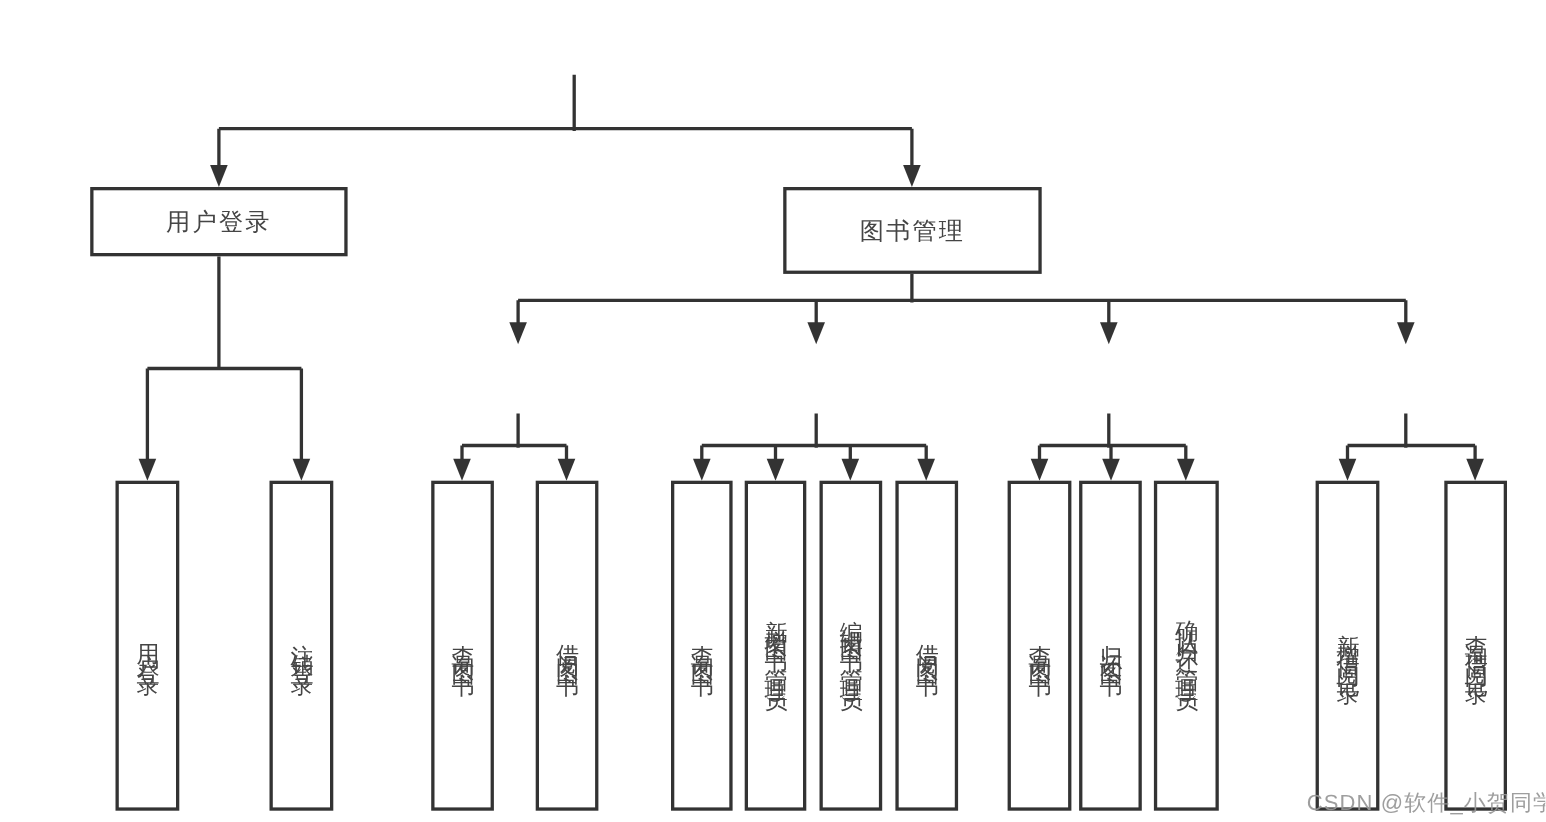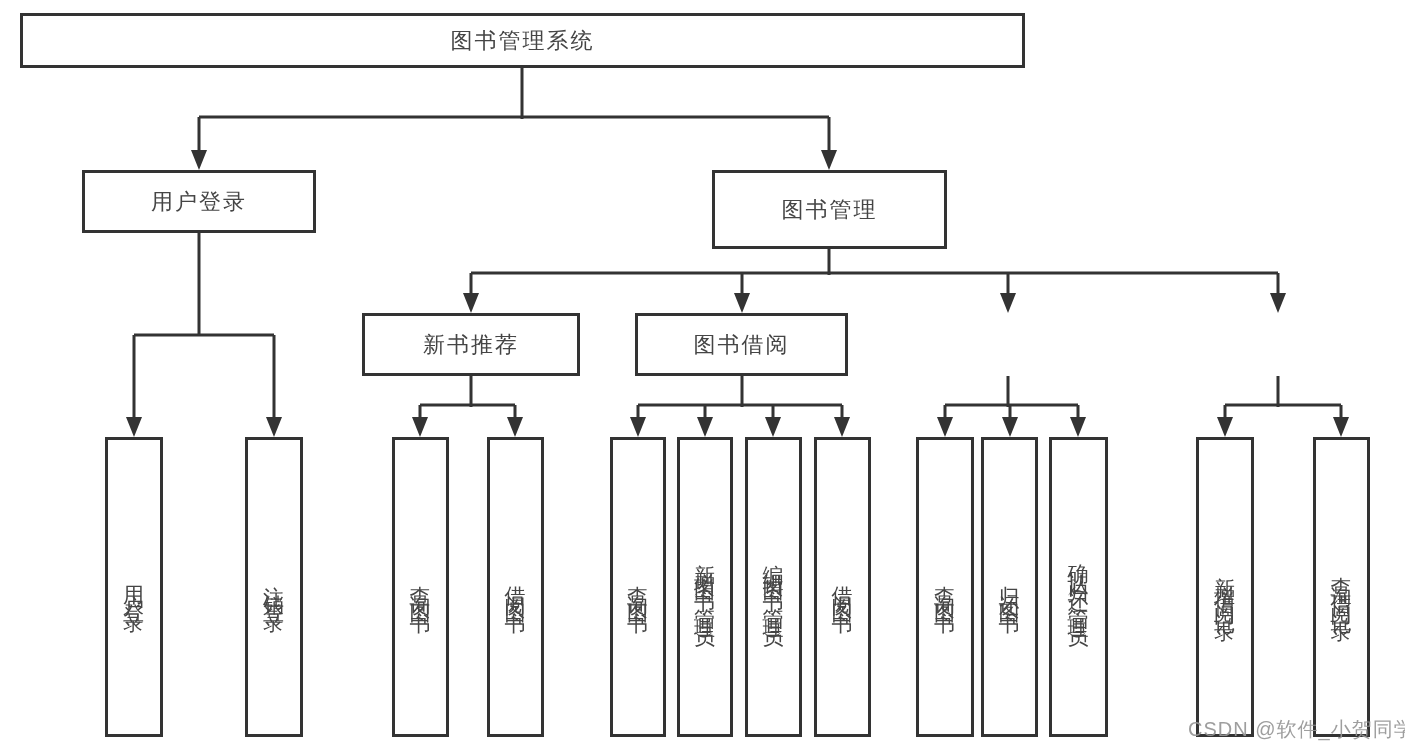--- a/index.html
+++ b/index.html
@@ -102,37 +102,28 @@
       <polygon points="765,417 781,417 773,437"></polygon>
       <polygon points="834,417 850,417 842,437"></polygon>
       <polygon points="937,417 953,417 945,437"></polygon>
       <polygon points="1002,417 1018,417 1010,437"></polygon>
       <polygon points="1070,417 1086,417 1078,437"></polygon>
       <polygon points="1217,417 1233,417 1225,437"></polygon>
       <polygon points="1333,417 1349,417 1341,437"></polygon>
     </g>
   </svg>
 
-  <div class="node h-node root-node" style="left:20px;top:13px;width:1005px;height:55px">
-    <span>图书管理系统</span>
-  </div>
 
   <div class="node h-node" style="left:82px;top:170px;width:234px;height:63px">
     <span>用户登录</span>
   </div>
   <div class="node h-node" style="left:712px;top:170px;width:235px;height:79px">
     <span>图书管理</span>
   </div>
 
-  <div class="node h-node" style="left:362px;top:313px;width:218px;height:63px">
-    <span>新书推荐</span>
-  </div>
-  <div class="node h-node" style="left:635px;top:313px;width:213px;height:63px">
-    <span>图书借阅</span>
-  </div>
 
   <div class="node leaf" style="left:105px;top:437px;width:58px;height:300px">
     <span class="vtext">用户登录</span>
   </div>
   <div class="node leaf" style="left:245px;top:437px;width:58px;height:300px">
     <span class="vtext">注销登录</span>
   </div>
 
   <div class="node leaf" style="left:392px;top:437px;width:57px;height:300px">
     <span class="vtext">查询图书</span>

